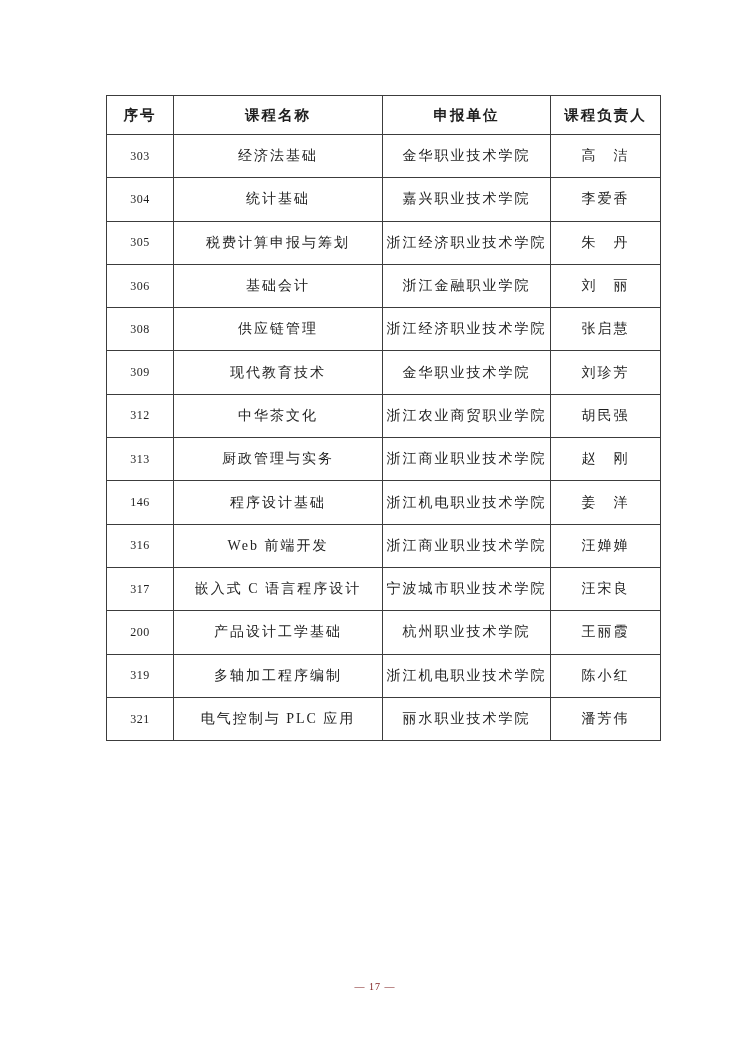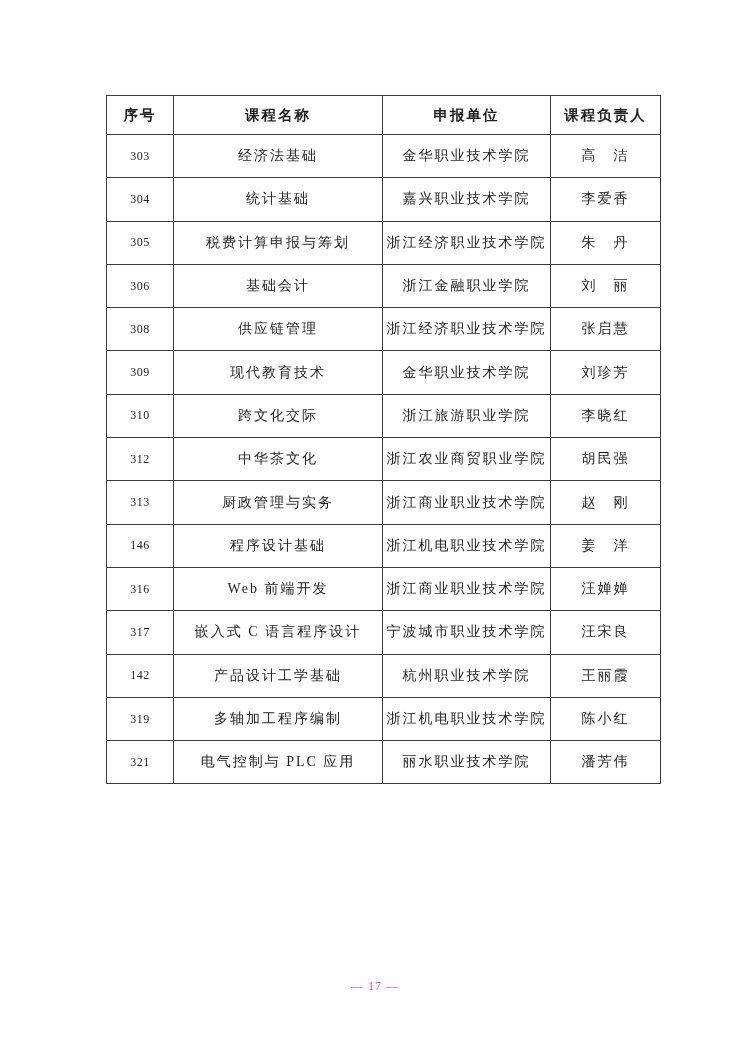--- a/index.html
+++ b/index.html
@@ -53,23 +53,23 @@
     font-size: 12px;
   }
   .footer {
     position: absolute;
     left: 0;
     top: 976px;
     width: 100%;
     text-align: center;
   }
   .footer span {
-    font-size: 12px;
+    font-size: 10px;
     letter-spacing: 1px;
-    color: #ec4899;
+    color: #7f1d1d;
   }
 </style>
 </head>
 <body>
 
 <div class="page">
 
   <table class="course-table">
     <colgroup>
       <col style="width:67px">
@@ -116,26 +116,20 @@
           <td class="cell-unit">浙江经济职业技术学院</td>
           <td class="cell-leader">张启慧</td>
         </tr>
         <tr>
           <td class="cell-seq">309</td>
           <td class="cell-course">现代教育技术</td>
           <td class="cell-unit">金华职业技术学院</td>
           <td class="cell-leader">刘珍芳</td>
         </tr>
         <tr>
-          <td class="cell-seq">310</td>
-          <td class="cell-course">跨文化交际</td>
-          <td class="cell-unit">浙江旅游职业学院</td>
-          <td class="cell-leader">李晓红</td>
-        </tr>
-        <tr>
           <td class="cell-seq">312</td>
           <td class="cell-course">中华茶文化</td>
           <td class="cell-unit">浙江农业商贸职业学院</td>
           <td class="cell-leader">胡民强</td>
         </tr>
         <tr>
           <td class="cell-seq">313</td>
           <td class="cell-course">厨政管理与实务</td>
           <td class="cell-unit">浙江商业职业技术学院</td>
           <td class="cell-leader">赵　刚</td>
@@ -152,21 +146,21 @@
           <td class="cell-unit">浙江商业职业技术学院</td>
           <td class="cell-leader">汪婵婵</td>
         </tr>
         <tr>
           <td class="cell-seq">317</td>
           <td class="cell-course">嵌入式 C 语言程序设计</td>
           <td class="cell-unit">宁波城市职业技术学院</td>
           <td class="cell-leader">汪宋良</td>
         </tr>
         <tr>
-          <td class="cell-seq">142</td>
+          <td class="cell-seq">200</td>
           <td class="cell-course">产品设计工学基础</td>
           <td class="cell-unit">杭州职业技术学院</td>
           <td class="cell-leader">王丽霞</td>
         </tr>
         <tr>
           <td class="cell-seq">319</td>
           <td class="cell-course">多轴加工程序编制</td>
           <td class="cell-unit">浙江机电职业技术学院</td>
           <td class="cell-leader">陈小红</td>
         </tr>

